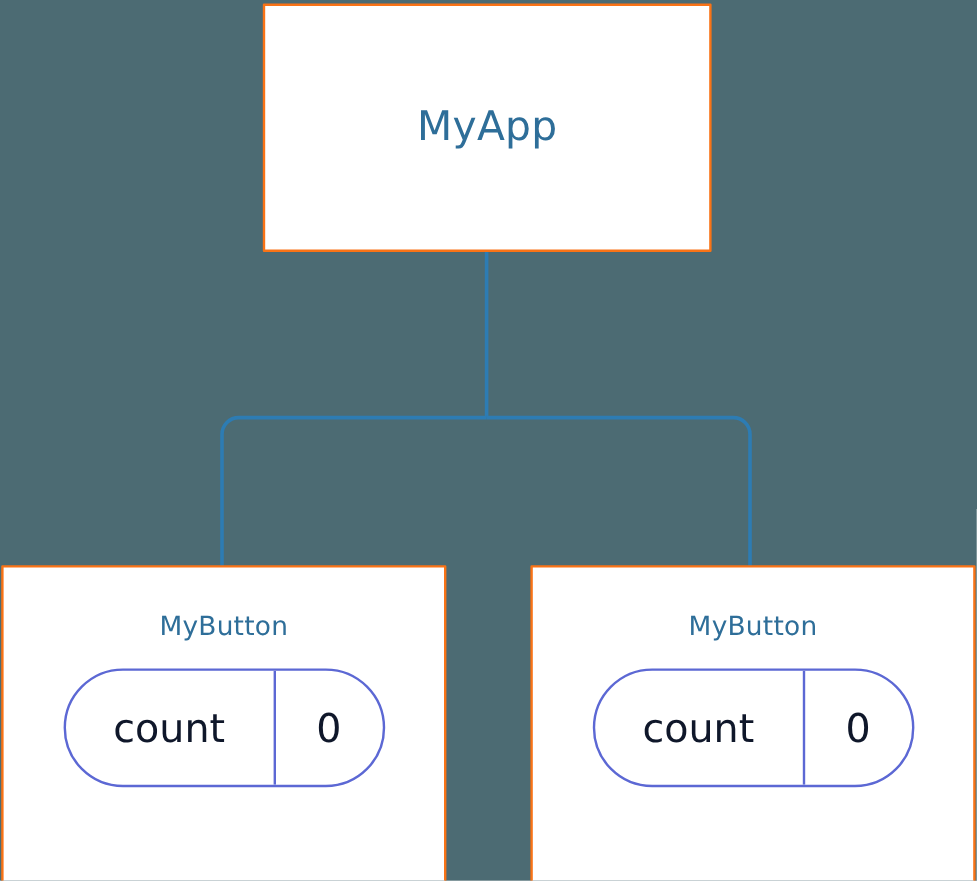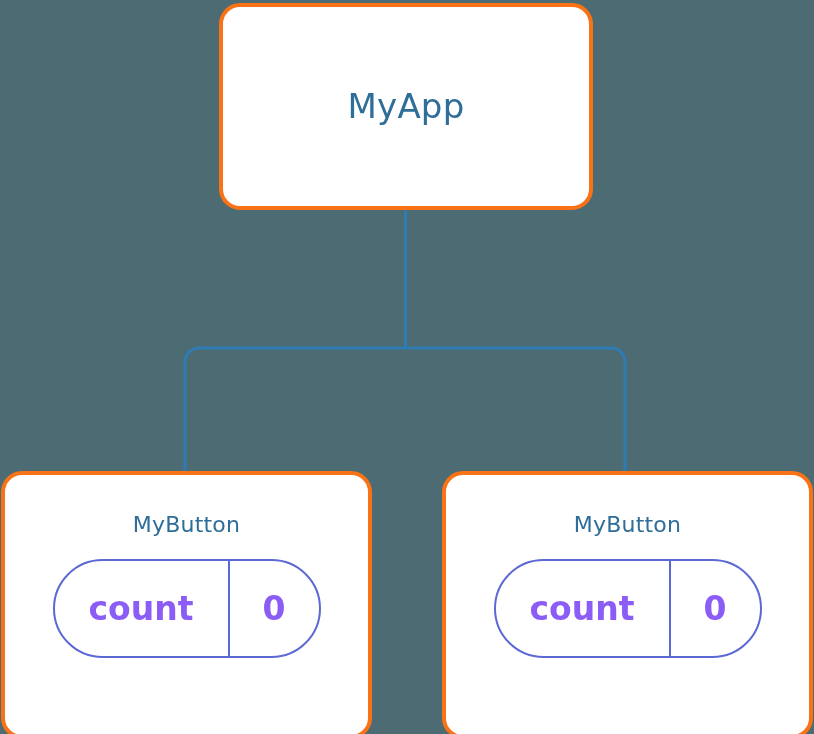--- a/index.html
+++ b/index.html
@@ -25,22 +25,22 @@
     left: 0;
     top: 0;
     width: 814px;
     height: 734px;
     pointer-events: none;
   }
   .node {
     position: absolute;
     box-sizing: border-box;
     background: #ffffff;
-    border: 4px solid #f97316;
-    border-radius: 21px;
+    border: 2px solid #f97316;
+    border-radius: 1px;
     display: flex;
     flex-direction: column;
     align-items: center;
     justify-content: center;
   }
   .node-root {
     left: 219px;
     top: 3px;
     width: 374px;
     height: 207px;
@@ -93,25 +93,25 @@
     box-sizing: border-box;
   }
   .pill-val {
     flex: 1 1 auto;
     display: flex;
     align-items: center;
     justify-content: center;
     box-sizing: border-box;
   }
   .pill-text {
-    color: #8b5cf6;
+    color: #0f172a;
     font-size: 33px;
     line-height: 1;
     white-space: nowrap;
-    font-weight: 700;
+    font-weight: 400;
   }
 </style>
 </head>
 <body>
 
 <div id="canvas">
 
   <svg id="edge-layer" viewBox="0 0 814 734" width="814" height="734" xmlns="http://www.w3.org/2000/svg">
 
     <path d="M 405.5 209 L 405.5 348" fill="none" stroke="#2d7cb3" stroke-width="3" stroke-linecap="butt"></path>

